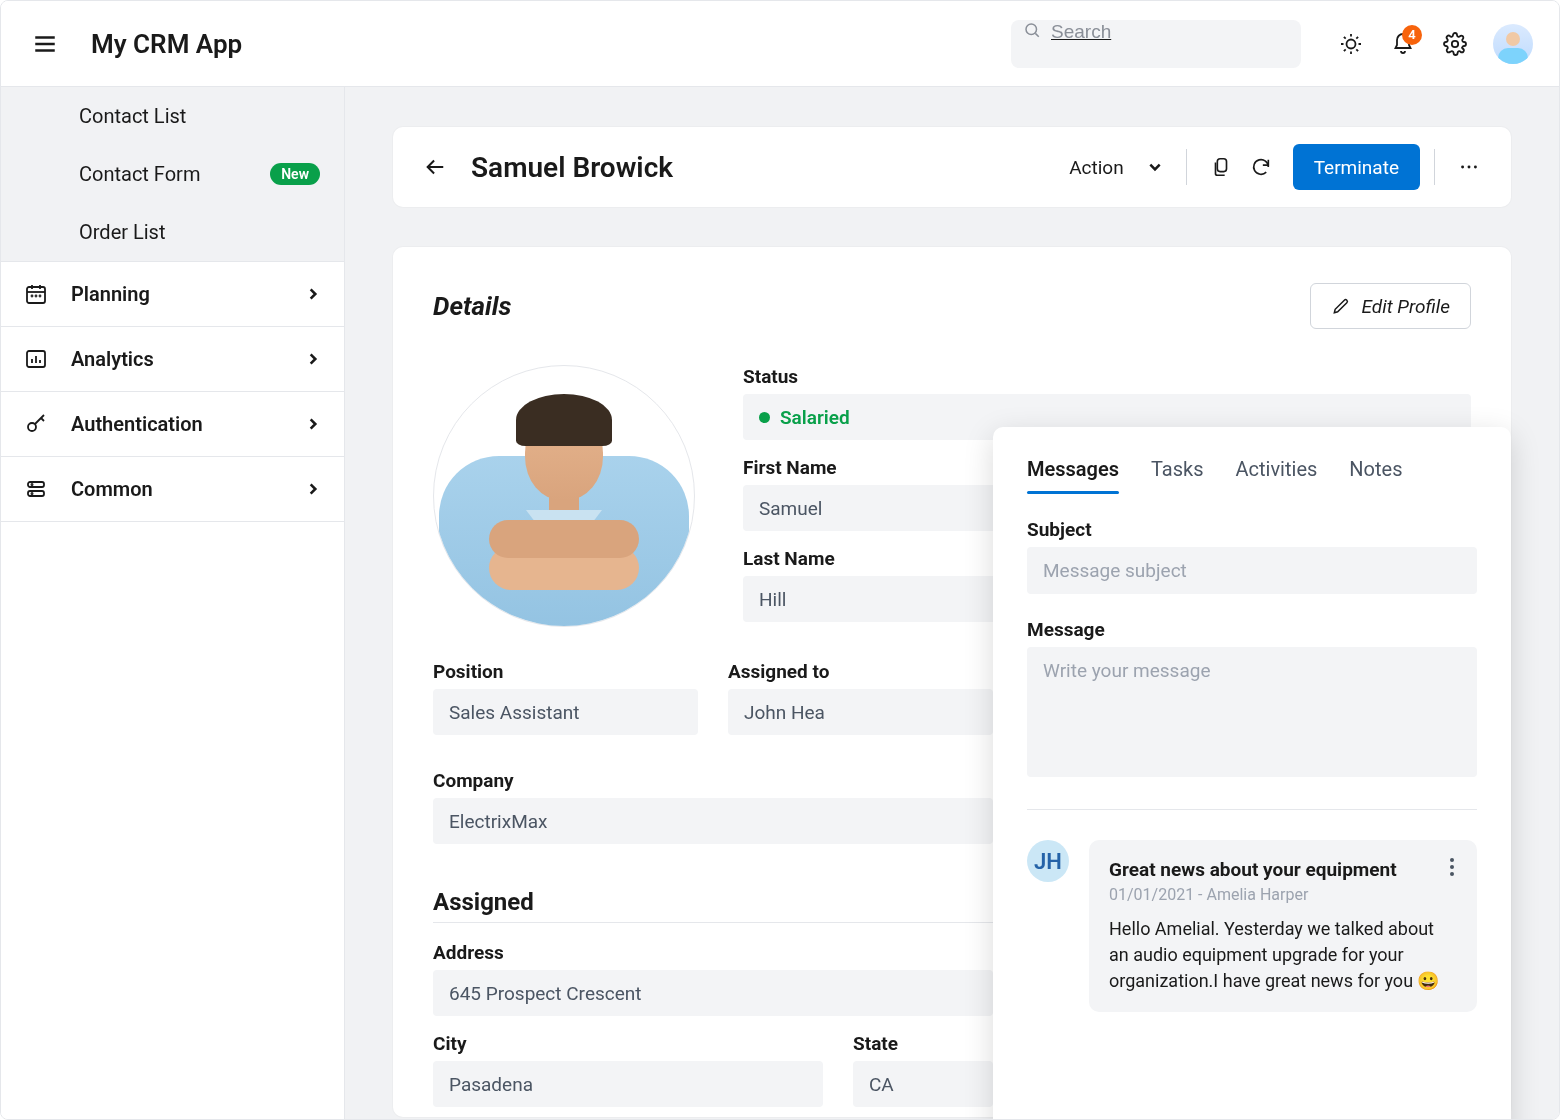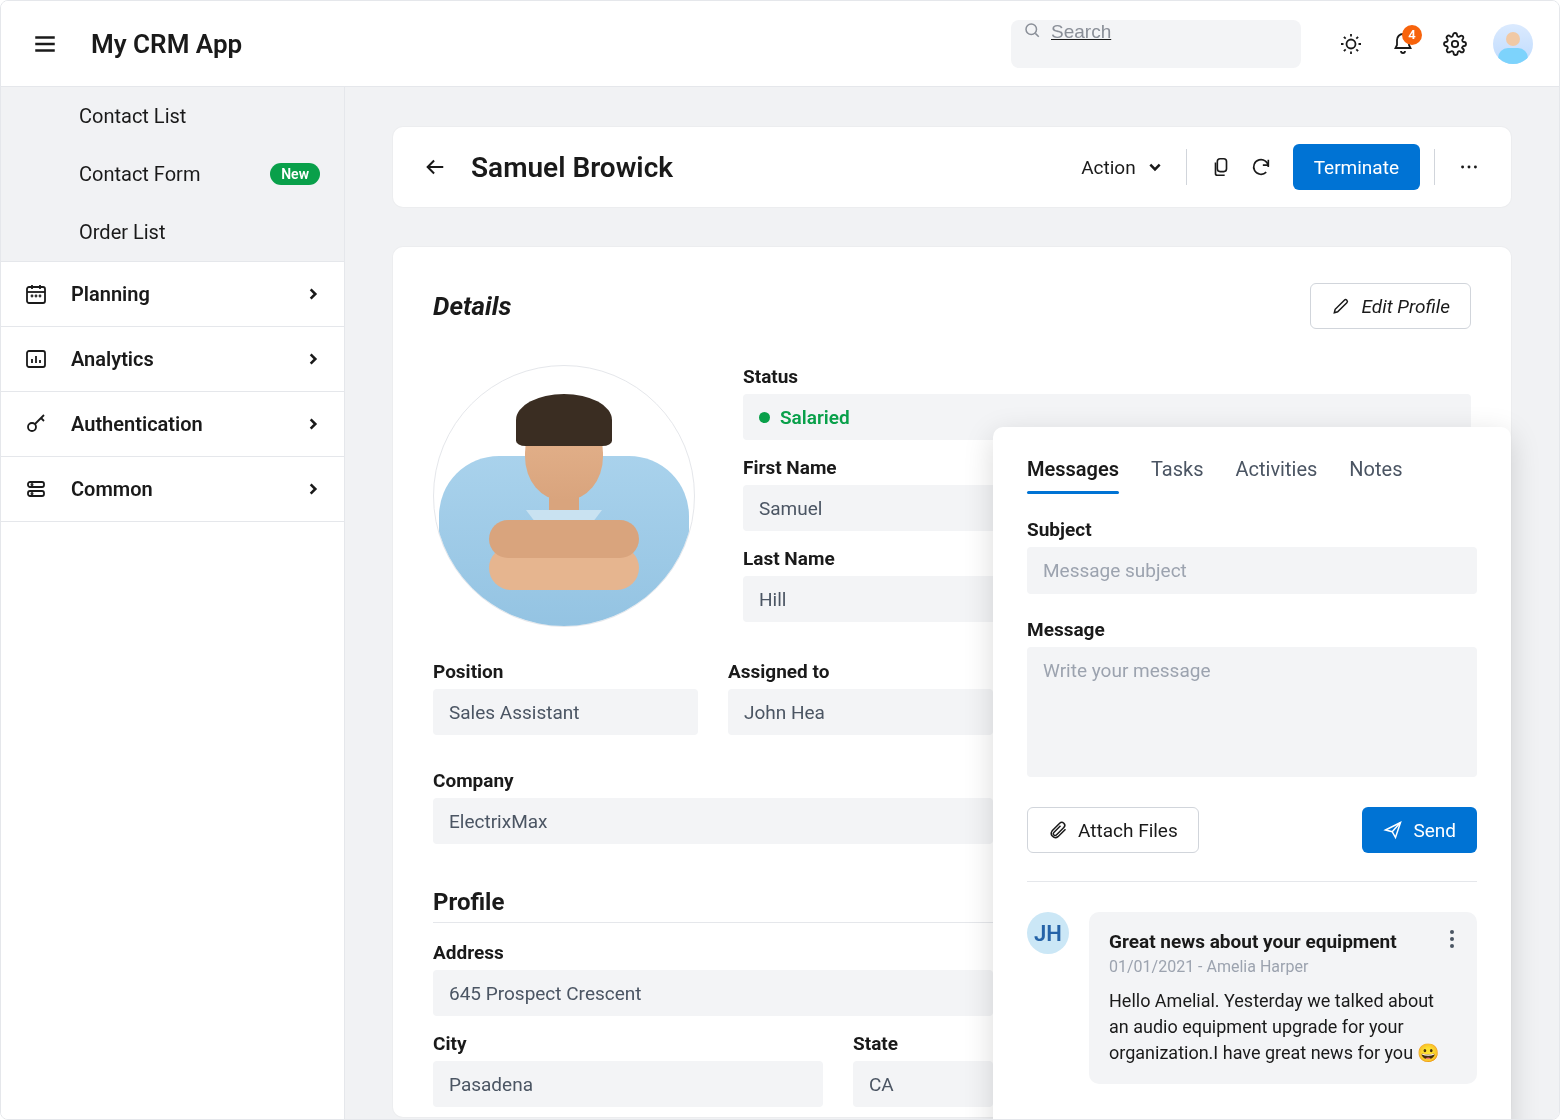--- a/index.html
+++ b/index.html
@@ -49,21 +49,21 @@
   .sidebar-item.active::before{content:"";position:absolute;left:0;top:12px;bottom:12px;width:4px;background:var(--accent);border-radius:0 3px 3px 0;}
   .pill{background:var(--green);color:#fff;font-size:14px;font-weight:600;padding:3px 11px;border-radius:14px;position:absolute;right:24px;}
 
   
   .main{flex:1;background:var(--bg-page);overflow:hidden;position:relative;padding:40px 48px;}
   .page-header{background:var(--white);border-radius:10px;height:80px;display:flex;align-items:center;padding:0 22px;box-shadow:0 0 0 1px rgba(0,0,0,0.02);}
   .back-btn{width:40px;height:40px;display:flex;align-items:center;justify-content:center;cursor:pointer;border-radius:6px;}
   .back-btn svg{width:24px;height:22px;stroke:var(--text);stroke-width:2.2;fill:none;}
   .page-title{font-size:28px;font-weight:600;margin-left:16px;}
   .header-spacer{flex:1;}
-  .action-dd{display:flex;align-items:center;gap:12px;font-size:19px;cursor:pointer;padding:8px 10px;}
+  .action-dd{display:flex;align-items:center;gap:24px;font-size:19px;cursor:pointer;padding:8px 10px;}
   .action-dd svg{width:14px;height:14px;stroke:var(--text);stroke-width:2.2;fill:none;}
   .vdiv{width:1px;height:36px;background:var(--border-dark);margin:0 14px;}
   .hdr-icon{width:40px;height:40px;display:flex;align-items:center;justify-content:center;cursor:pointer;border-radius:6px;}
   .hdr-icon svg{width:22px;height:22px;stroke:var(--text);stroke-width:1.8;fill:none;}
   .btn{height:46px;padding:0 20px;border-radius:6px;font-size:19px;display:flex;align-items:center;gap:10px;cursor:pointer;border:1px solid transparent;}
   .btn.primary{background:var(--accent);color:#fff;}
   .btn.outline{background:#fff;border-color:var(--border-dark);color:var(--text);}
   .btn svg{width:20px;height:20px;stroke:currentColor;stroke-width:1.8;fill:none;}
 
   
@@ -338,21 +338,21 @@
         <div class="fld">
           <div class="fld-label">Assigned to</div>
           <div class="fld-val">John Hea</div>
         </div>
         <div class="fld grid-full">
           <div class="fld-label">Company</div>
           <div class="fld-val">ElectrixMax</div>
         </div>
       </div>
 
-      <div class="section-title">Profile</div>
+      <div class="section-title">Assigned</div>
       <div class="hr"></div>
       <div class="fld" style="width:560px">
         <div class="fld-label">Address</div>
         <div class="fld-val">645 Prospect Crescent</div>
       </div>
       <div class="grid-city">
         <div class="fld">
           <div class="fld-label">City</div>
           <div class="fld-val">Pasadena</div>
         </div>
@@ -370,35 +370,20 @@
         <div class="tab">Activities</div>
         <div class="tab">Notes</div>
       </div>
       <div class="fld">
         <div class="fld-label">Subject</div>
         <input placeholder="Message subject" style="">
       </div>
       <div class="fld">
         <div class="fld-label">Message</div>
         <textarea placeholder="Write your message" style=""></textarea>
-      </div>
-      <div class="panel-actions">
-        <div class="btn outline">
-          <svg viewBox="0 0 24 24">
-              <path d="M21 11l-9 9a5 5 0 01-7-7l9-9a3.5 3.5 0 015 5l-9 9a2 2 0 01-3-3l8-8"></path>
-            </svg>
-          <span>Attach Files</span>
-        </div>
-        <div class="btn primary">
-          <svg viewBox="0 0 24 24">
-              <path d="M3 12l18-9-6 18-4-7z"></path>
-              <line x1="11" y1="14" x2="21" y2="3"></line>
-            </svg>
-          <span>Send</span>
-        </div>
       </div>
       <div class="divider"></div>
 
       <div class="msg">
         <div class="msg-avatar">JH</div>
         <div class="msg-body">
           <div class="msg-kebab">
               <span></span>
               <span></span>
               <span></span>

